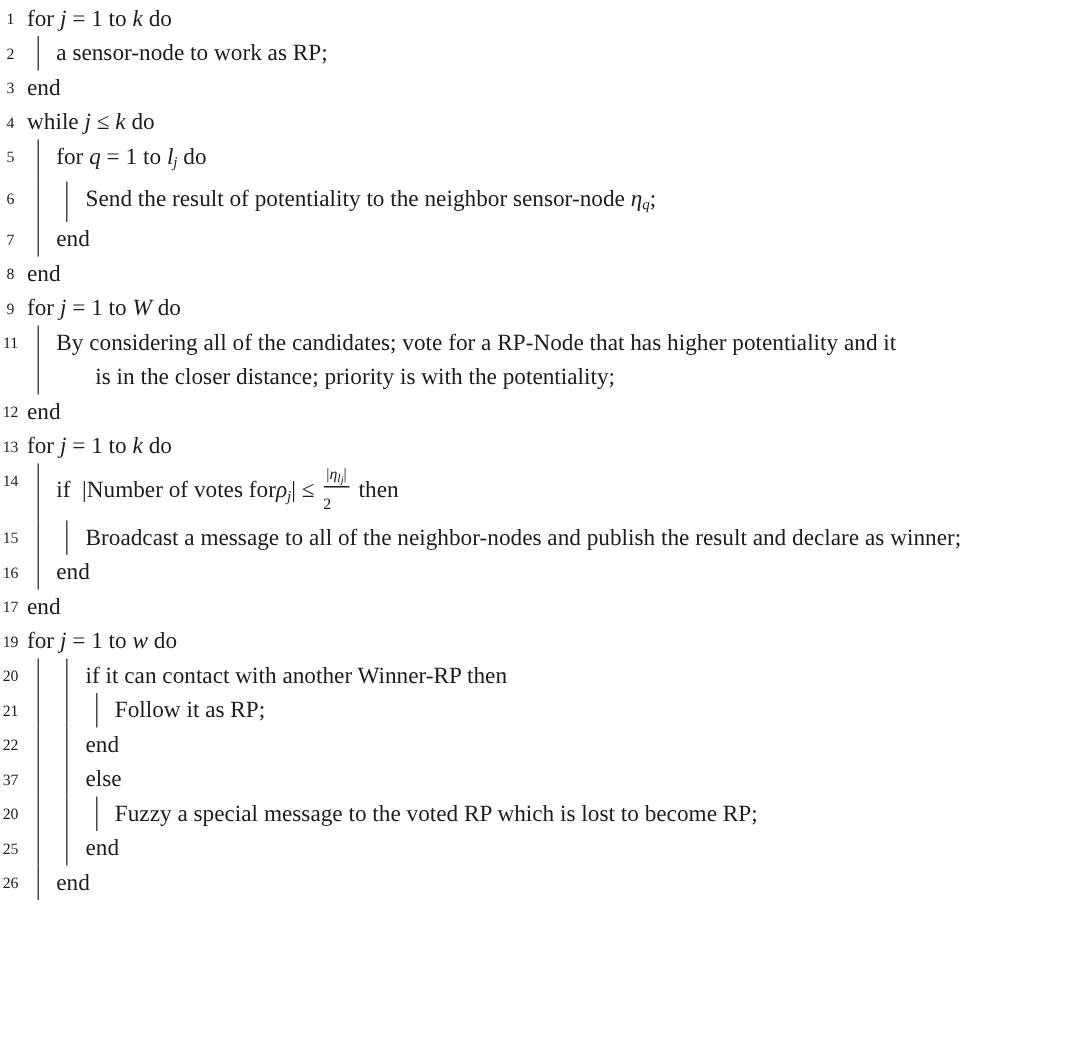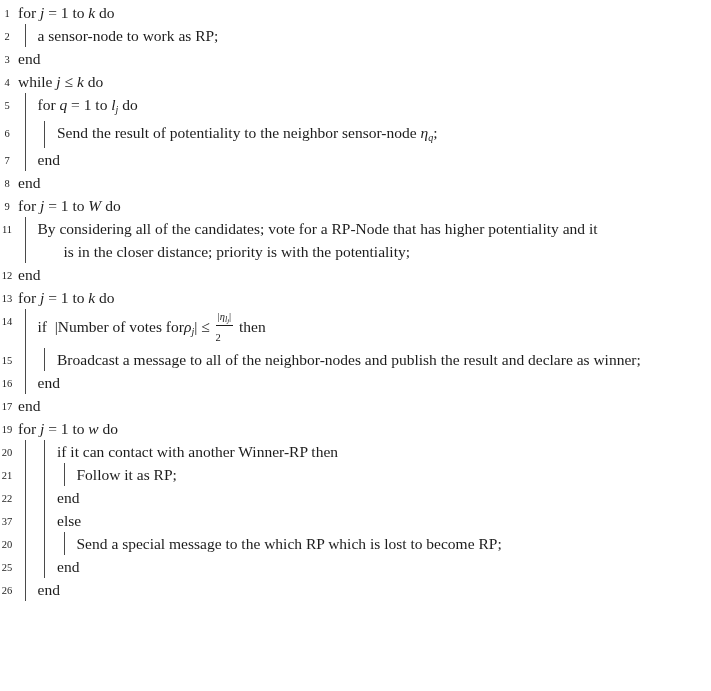--- a/index.html
+++ b/index.html
@@ -191,21 +191,21 @@
       <div class="ct">
         <div class="row"><span class="s-b">else</span></div>
       </div>
     </div>
     <div class="line">
       <span class="num">20</span>
       <span class="ind"></span>
       <span class="ind"></span>
       <span class="ind"></span>
       <div class="ct">
-        <div class="row"><span class="s-p">Send a special message to the which RP which is lost to become RP;</span></div>
+        <div class="row"><span class="s-p">Fuzzy a special message to the voted RP which is lost to become RP;</span></div>
       </div>
     </div>
     <div class="line">
       <span class="num">25</span>
       <span class="ind"></span>
       <span class="ind"></span>
       <div class="ct">
         <div class="row"><span class="s-b">end</span></div>
       </div>
     </div>

